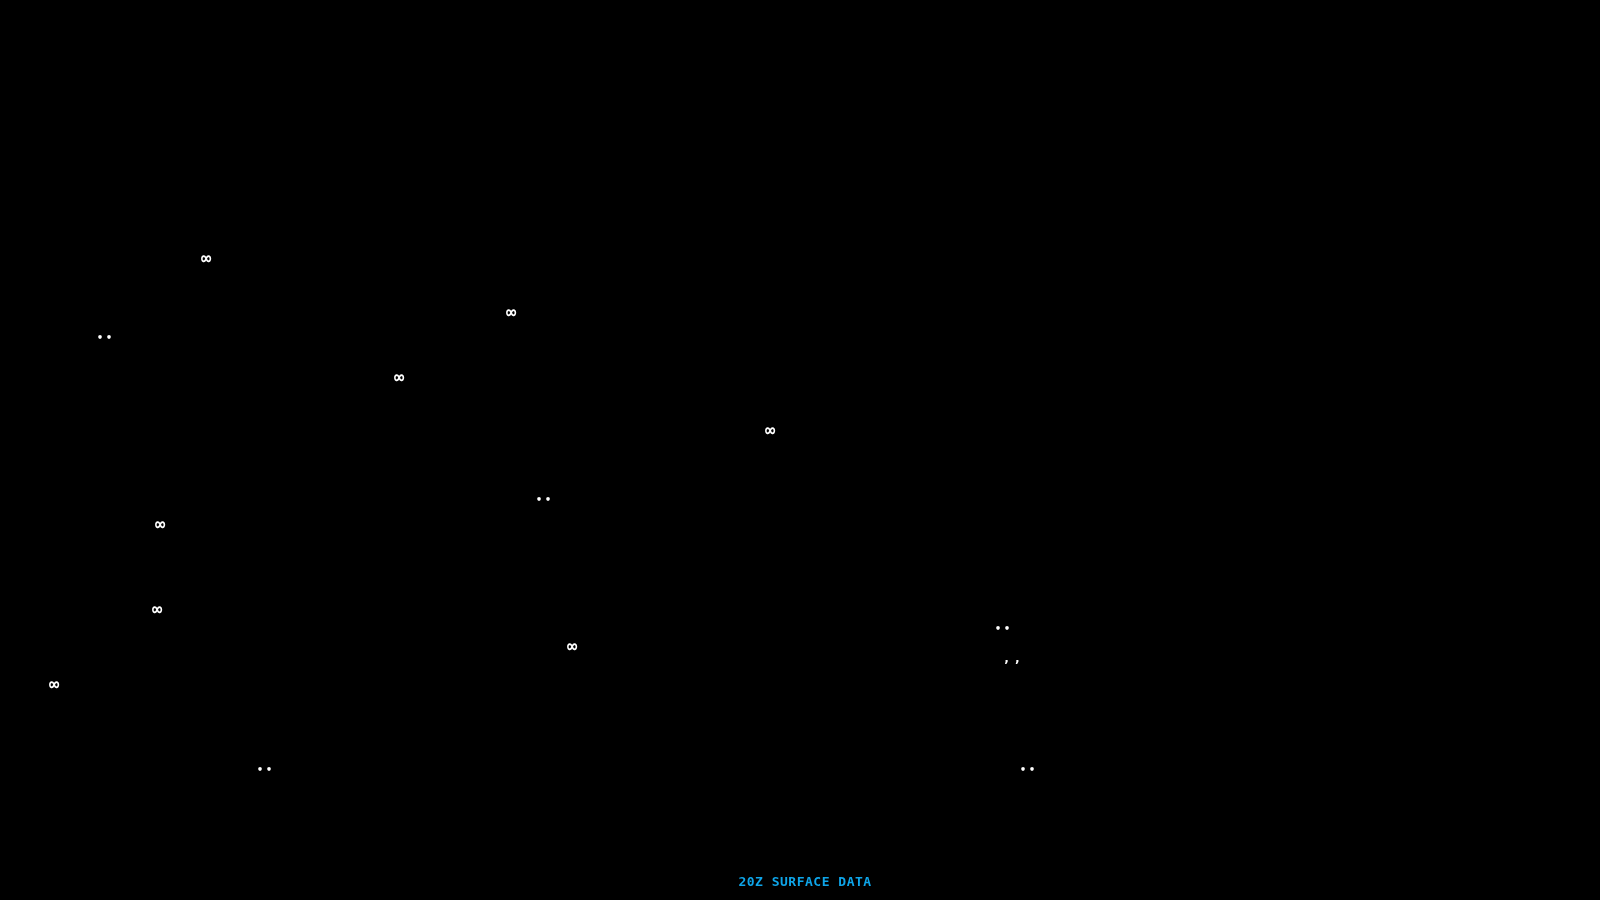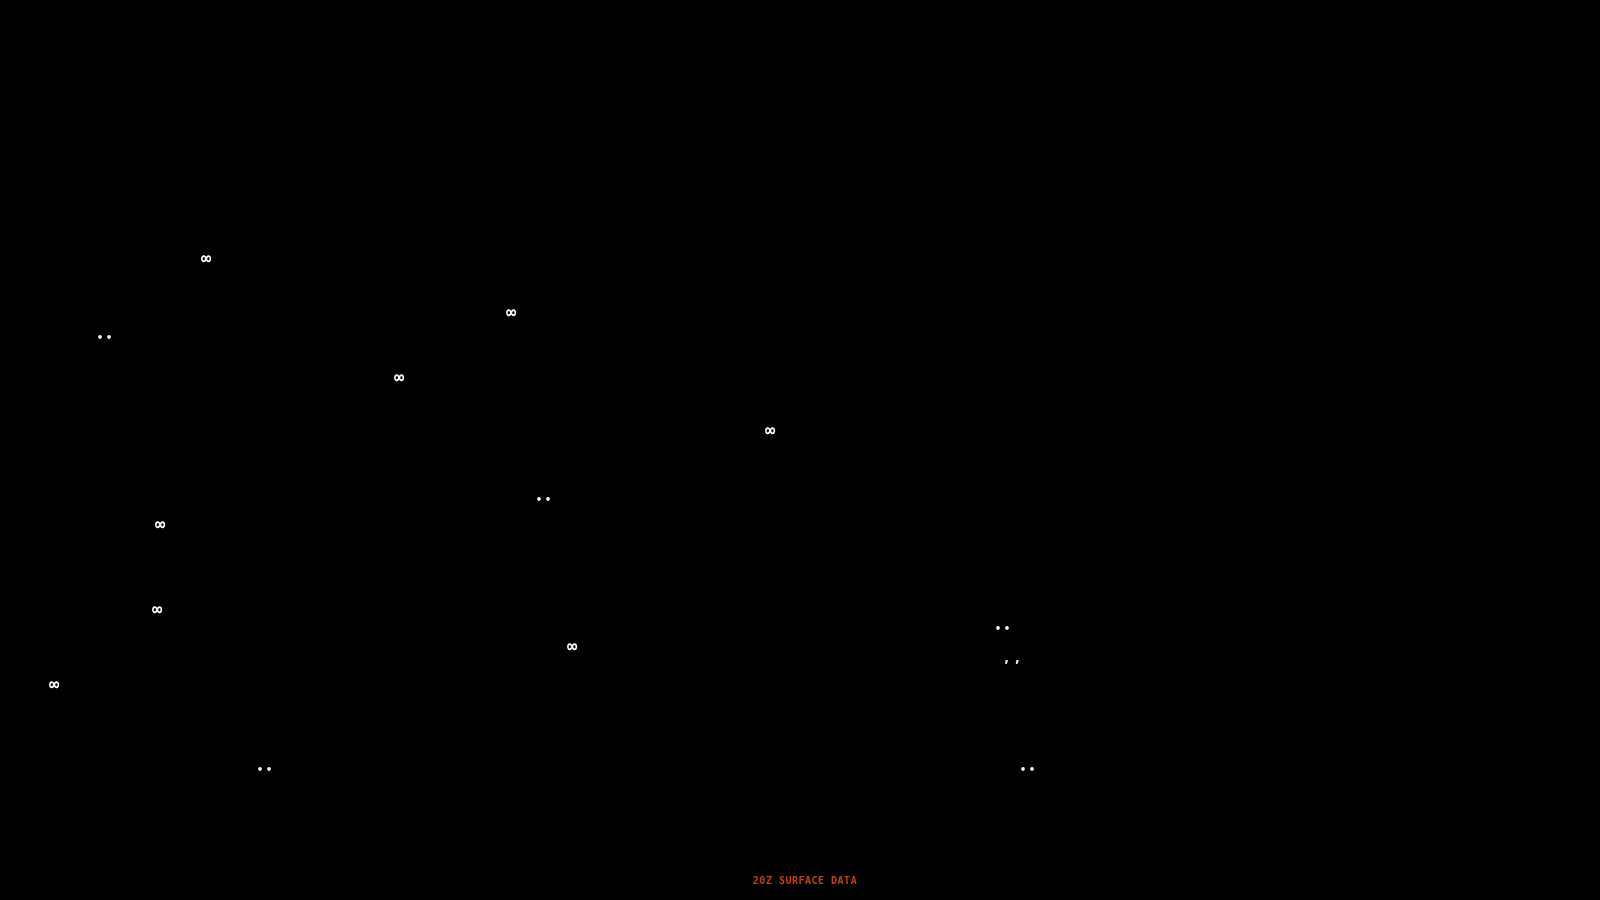--- a/index.html
+++ b/index.html
@@ -37,22 +37,22 @@
   }
   .sym-drizzle {
     font-size: 13px;
     font-weight: bold;
     letter-spacing: 3px;
     margin-left: 1px;
   }
   .map-title {
     position: absolute;
     transform: translate(-50%, -50%);
-    color: #c2410c;
-    font-size: 10px;
+    color: #0ea5e9;
+    font-size: 13px;
     font-weight: bold;
     letter-spacing: 0.5px;
     line-height: 1;
     white-space: nowrap;
     font-family: "DejaVu Sans Mono", "DejaVu Sans", monospace;
   }
 </style>
 </head>
 <body style="background: rgb(0, 0, 0);">
 

